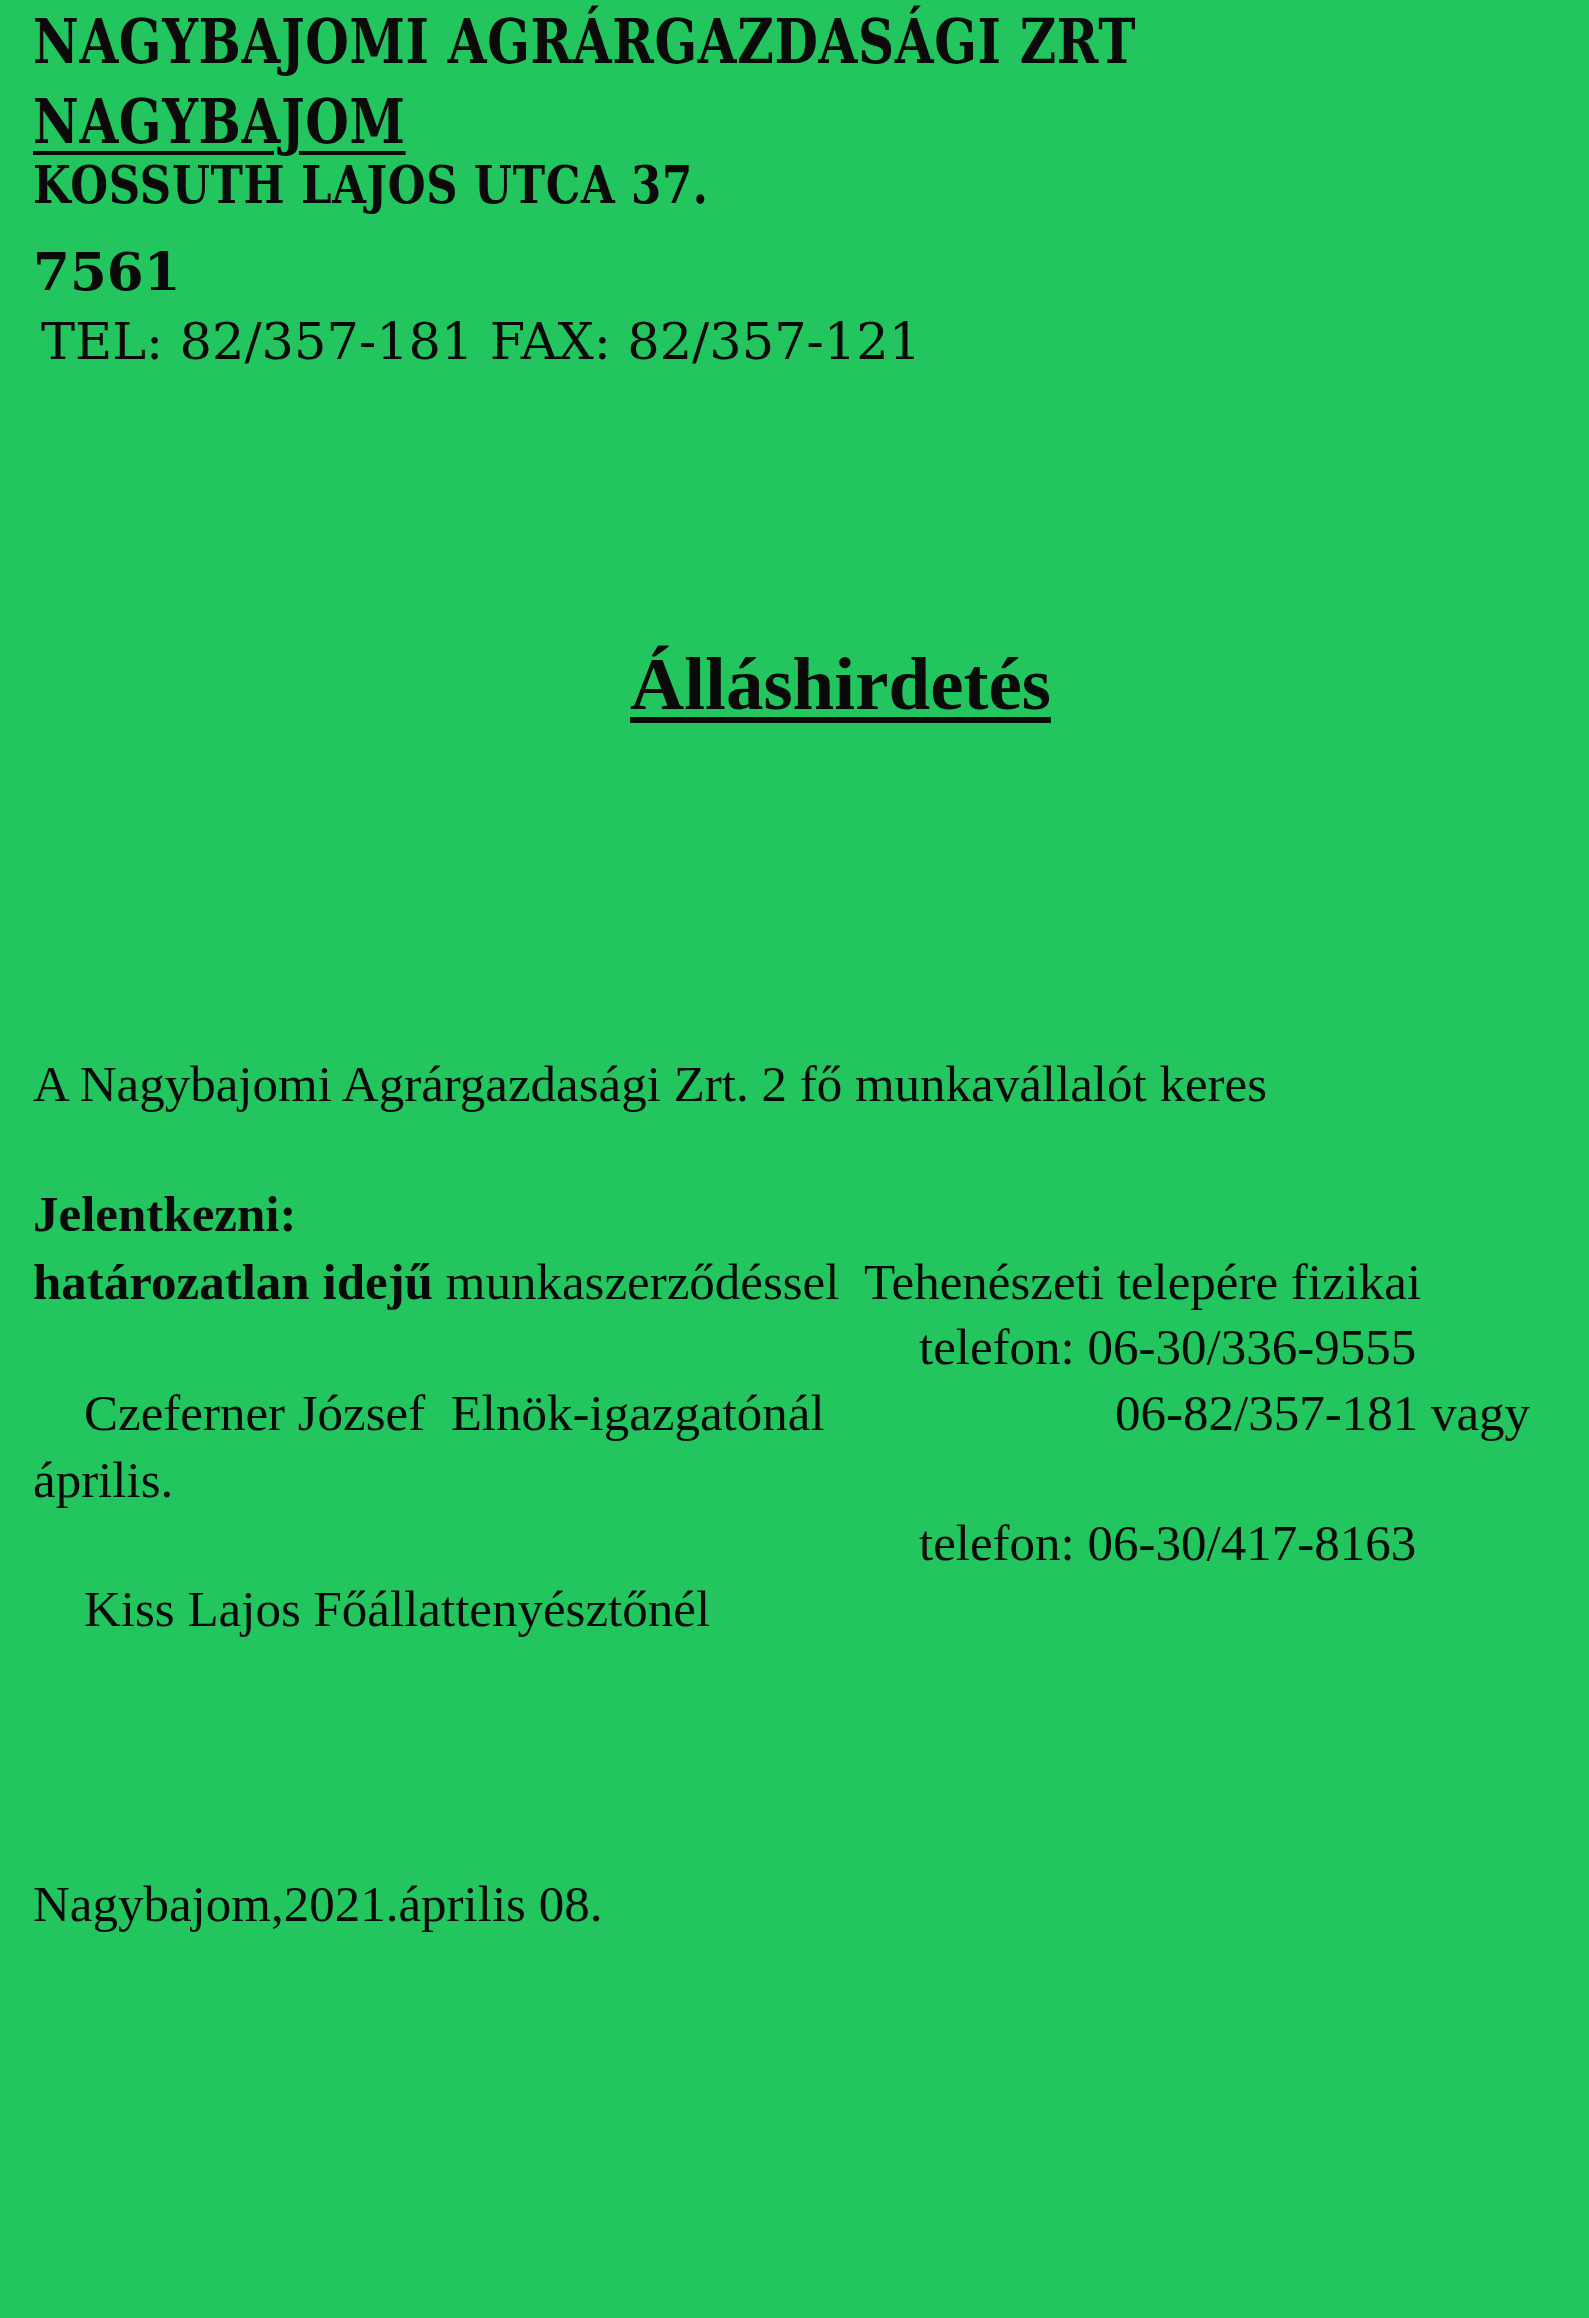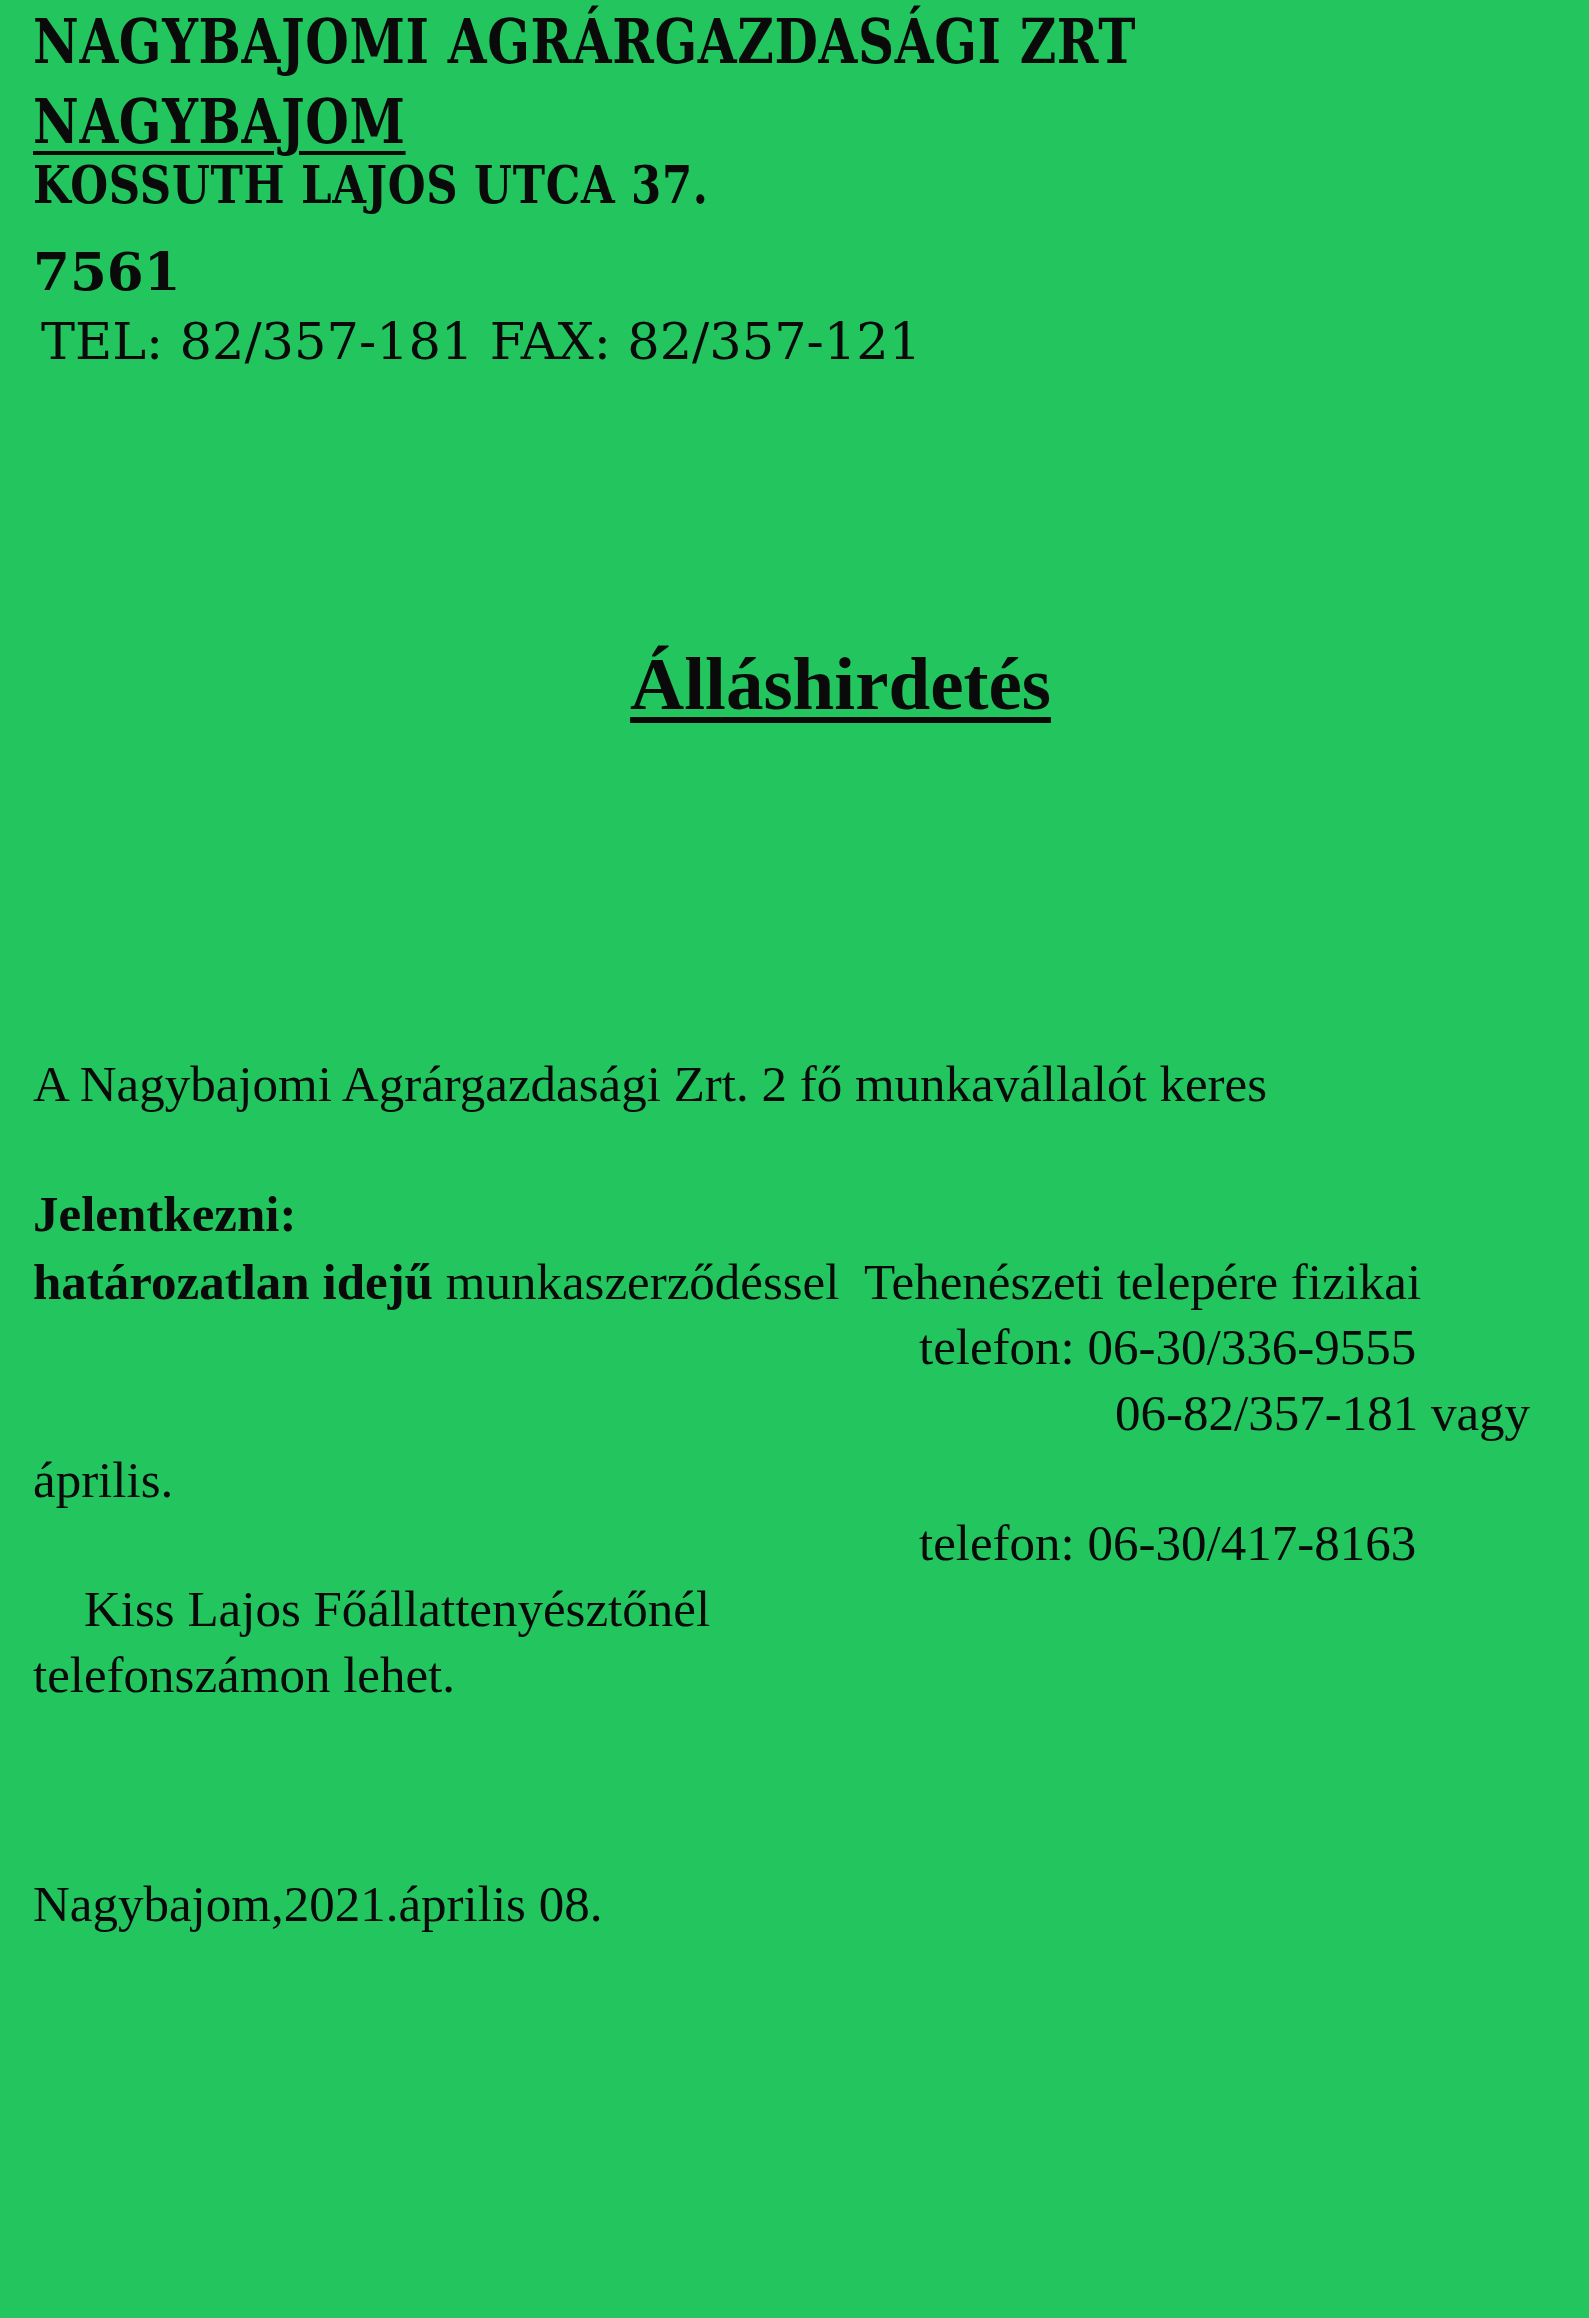--- a/index.html
+++ b/index.html
@@ -102,31 +102,31 @@
 
   <div class="abs body-text intro">
     <div>A Nagybajomi Agrárgazdasági Zrt. 2 fő munkavállalót keres</div>
     <div><span class="bold">határozatlan idejű</span><span> munkaszerződéssel  Tehenészeti telepére fizikai</span></div>
     <div>április.</div>
   </div>
 
   <div class="abs body-text apply">Jelentkezni:</div>
 
   <div class="abs body-text contact-row contact1">
+    <span>Czeferner József  Elnök-igazgatónál</span>
     <span class="phone-col">telefon: 06-30/336-9555</span>
   </div>
 
   <div class="abs body-text phone2">06-82/357-181 vagy</div>
 
   <div class="abs body-text contact-row contact2">
     <span>Kiss Lajos Főállattenyésztőnél</span>
     <span class="phone-col">telefon: 06-30/417-8163</span>
   </div>
 
-  <div class="abs body-text closing">telefonszámon lehet.</div>
 
   <div class="abs body-text dateline">Nagybajom,2021.április 08.</div>
 
   <div class="abs signature">
     <div>Czeferner József</div>
     
   </div>
 
 </div>
 

